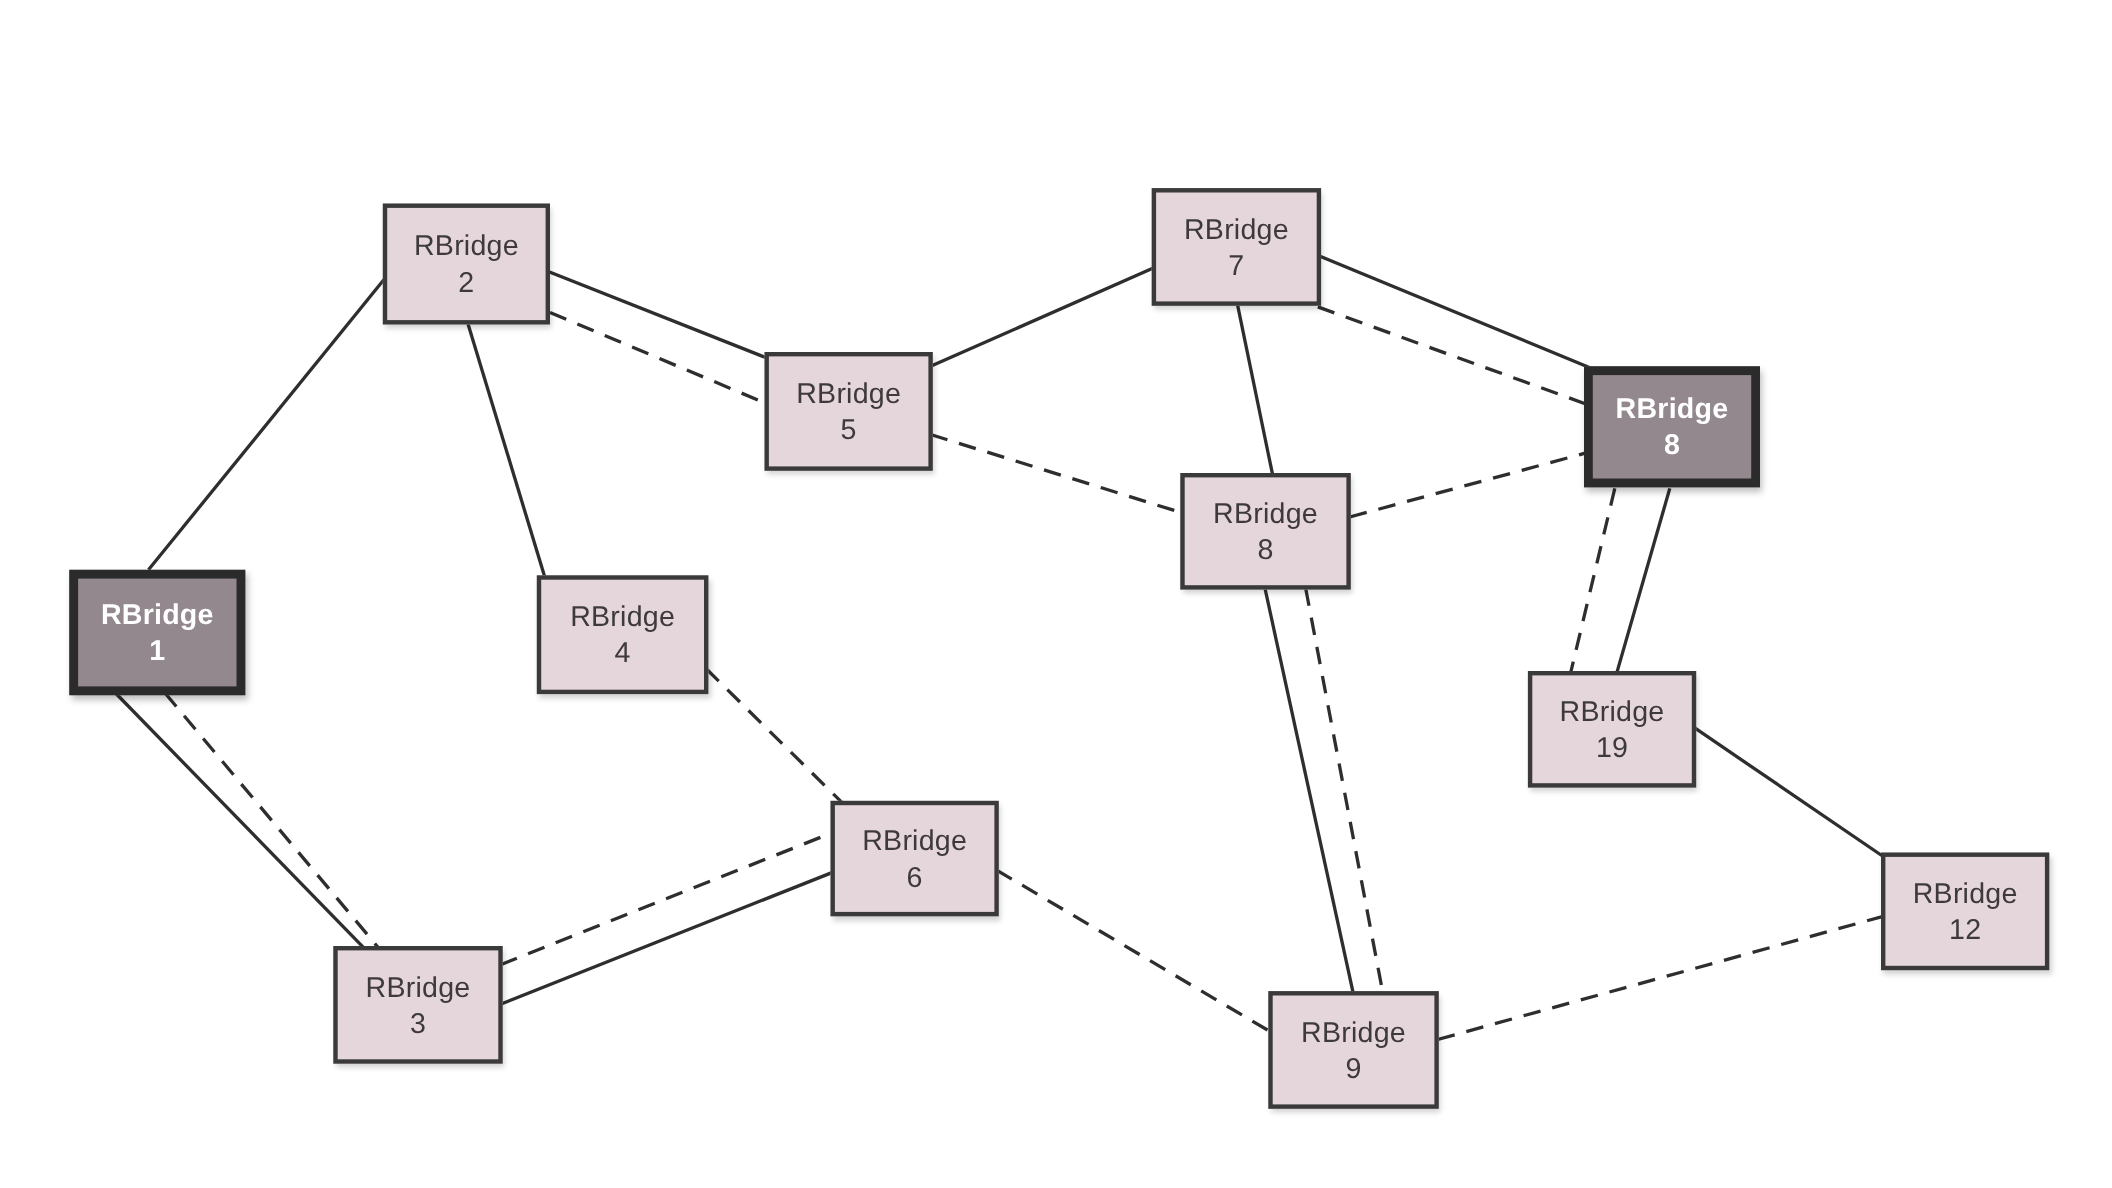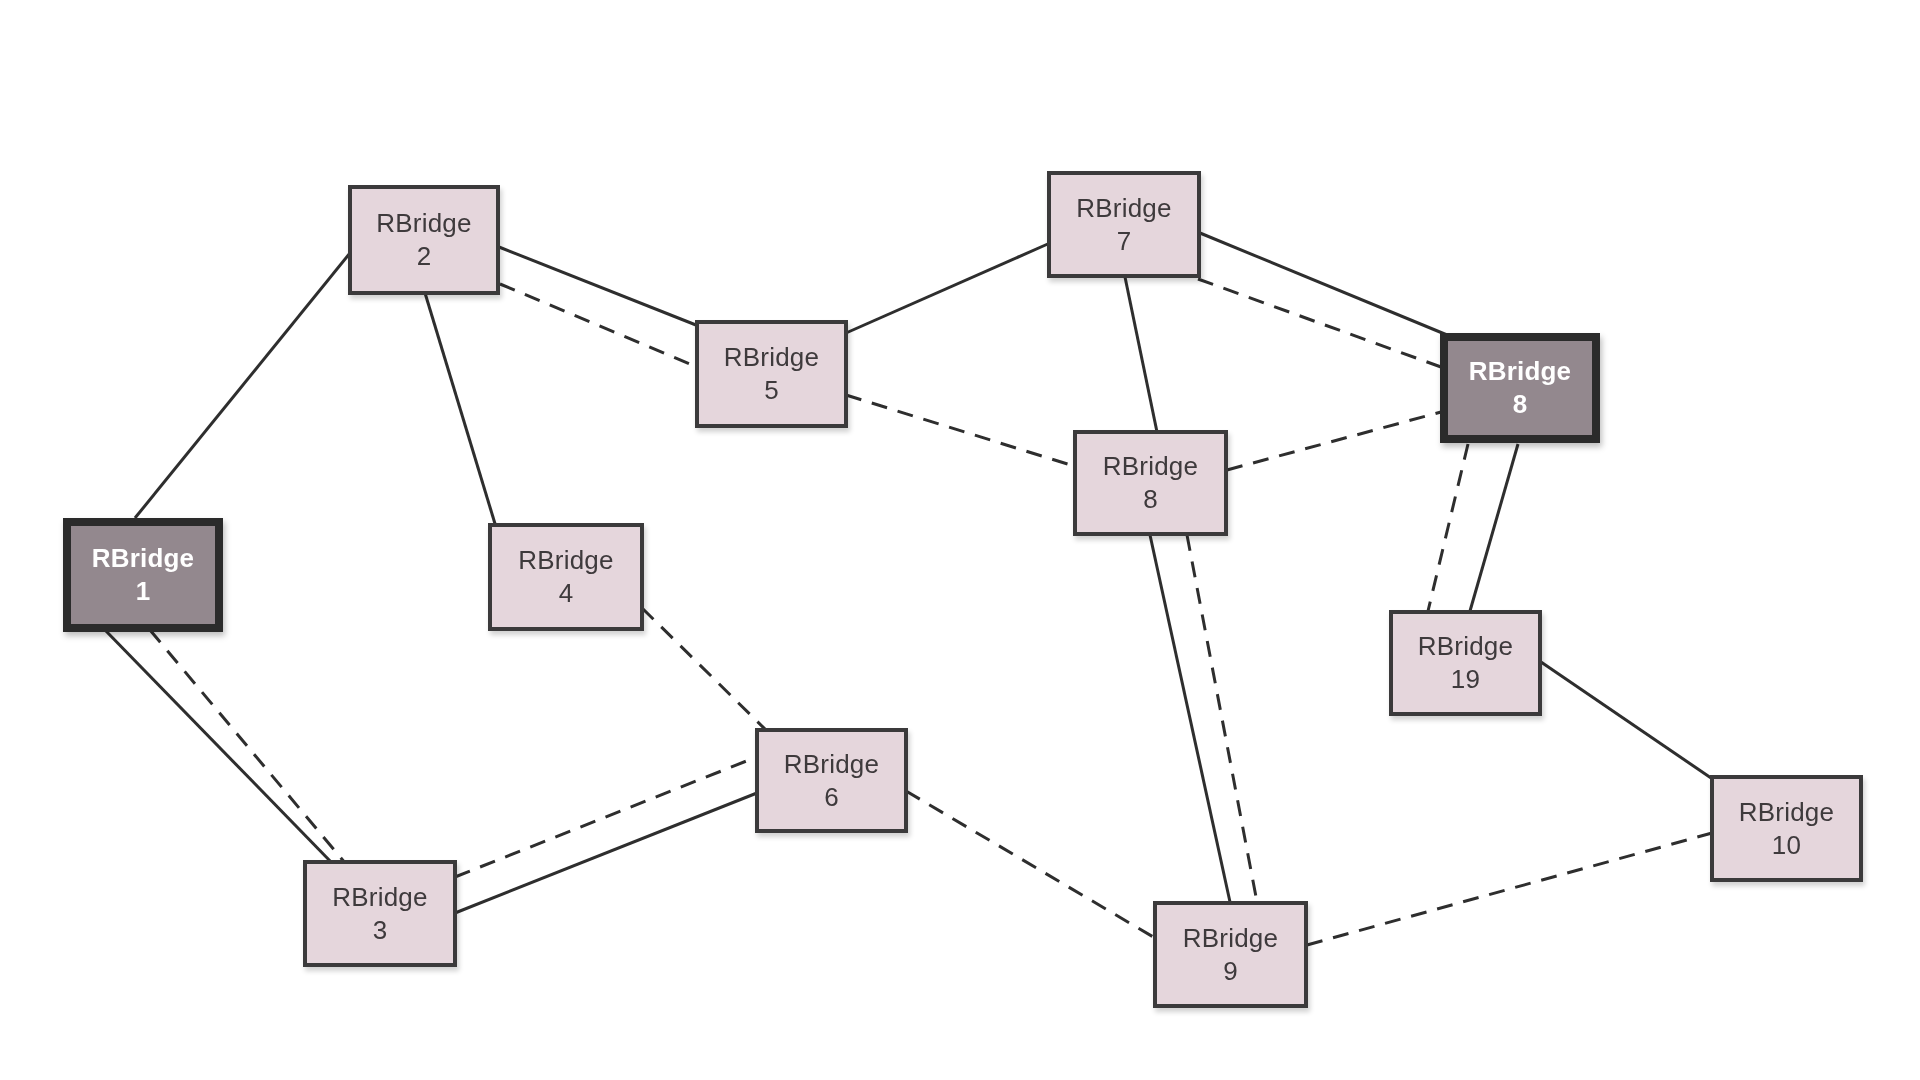--- a/index.html
+++ b/index.html
@@ -122,16 +122,16 @@
       <div class="node dark" style="left: 1440px; top: 333px; width: 160px; height: 110px;">
         <span class="lbl">RBridge</span>
         <span class="lbl">8</span>
       </div>
       <div class="node light" style="left: 1389px; top: 610px; width: 153px; height: 106px;">
         <span class="lbl">RBridge</span>
         <span class="lbl">19</span>
       </div>
       <div class="node light" style="left: 1710px; top: 775px; width: 153px; height: 107px;">
         <span class="lbl">RBridge</span>
-        <span class="lbl">10</span>
+        <span class="lbl">12</span>
       </div>
     </div>
 </div>
 
 </body></html>

